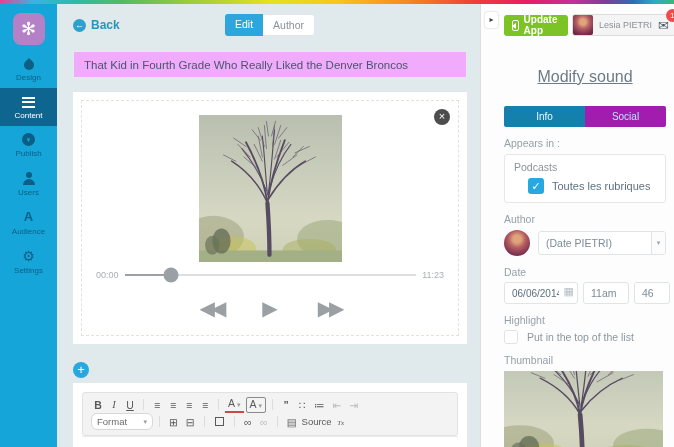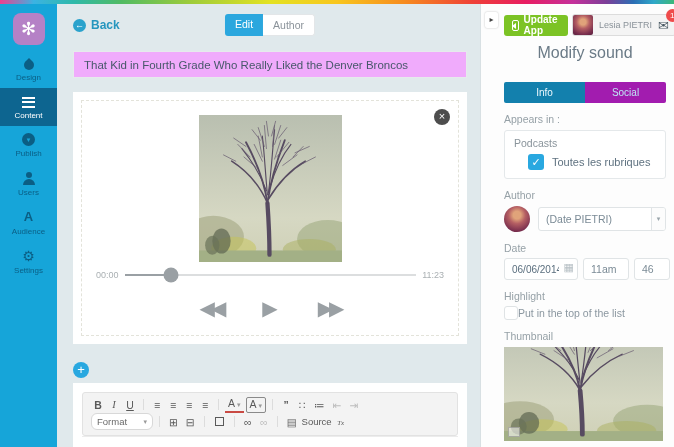--- a/index.html
+++ b/index.html
@@ -79,21 +79,21 @@
   .panel-top { display:flex; align-items:center; gap:4px; }
   .btn-update { display:flex; align-items:center; gap:5px; height:21px; background:#7cc325; border-radius:3px; color:#fff; font-size:10px; font-weight:bold; padding:0 8px; cursor:pointer; }
   .icon-phone { position:relative; width:9px; height:11px; border:1.4px solid #fff; border-radius:2px; }
   .icon-phone::before { content:""; position:absolute; left:-4px; top:2px; border:3px solid transparent; border-right:4px solid #fff; }
   .user-chip { position:relative; flex:1; display:flex; align-items:center; height:22px; background:#f4f4f4; border:1px solid #dcdcdc; border-radius:3px; cursor:pointer; }
   .chip-avatar { width:20px; height:20px; border-radius:2px; margin-right:6px;
     background:radial-gradient(circle at 50% 35%, #e0a37a 0 18%, #b55f63 40%, #7a2f4e 75%, #571f3d 100%); }
   .chip-name { flex:1; font-size:9px; color:#8a9299; white-space:nowrap; overflow:hidden; }
   .chip-mail { font-size:13px; color:#4a5a64; padding:0 6px; line-height:1; }
   .chip-badge { position:absolute; top:-6px; right:-4px; width:13px; height:13px; border-radius:50%; background:#ef4b4b; color:#fff; font-size:8px; line-height:13px; text-align:center; }
-  .panel-title { margin-top:8px; text-align:center; font-size:16px; color:#6b7b87; }
+  .panel-title { margin-top:32px; text-align:center; font-size:16px; color:#6b7b87;text-decoration:underline; }
   .tabs { margin-top:20px; display:flex; height:21px; border-radius:2px; overflow:hidden; }
   .tab { flex:1; font-size:10px; line-height:21px; text-align:center; cursor:pointer; }
   .tab.active { background:#1380ad; color:#eef8fd; }
   .tab.inactive { background:#a21caf; color:#bfe4f5; }
   .p-label { margin-top:10px; font-size:10.5px; color:#96a1a7; }
   .appears-box { margin-top:5px; border:1px solid #e4e8ea; border-radius:3px; background:#fff; padding:6px 9px 8px; }
   .box-cat { font-size:10.5px; color:#8a949b; }
   .check-row { margin-top:5px; display:flex; align-items:center; gap:8px; padding-left:14px; }
   .checkbox { width:16px; height:16px; border-radius:3px; background:#29a8e0; color:#fff; font-size:11px; line-height:16px; text-align:center; cursor:pointer; }
   .checkbox.empty { background:#fff; border:1px solid #dfe3e5; }
@@ -104,21 +104,21 @@
   .select { flex:1; display:flex; align-items:center; height:24px; background:#fff; border:1px solid #e0e4e6; border-radius:3px; overflow:hidden; cursor:pointer; }
   .select .val { flex:1; font-size:10.5px; color:#7b8b96; padding:0 7px; white-space:nowrap; }
   .select .arr { width:14px; align-self:stretch; border-left:1px solid #e0e4e6; font-size:7px; color:#9aa5ab; display:flex; align-items:center; justify-content:center; background:#fcfcfc; }
   .date-row { margin-top:4px; display:flex; align-items:center; gap:5px; }
   .date-input { position:relative; width:74px; height:22px; flex:none; }
   .date-input input { width:100%; height:100%; border:1px solid #e0e4e6; border-radius:3px; font-size:10px; color:#5a6e7e; padding:0 18px 0 7px; font-family:inherit; }
   .cal-icon { position:absolute; right:4px; top:3px; font-size:11px; color:#b6bfc4; }
   .sel-sm { height:22px;gap:16px; }
   .sel-hour { width:46px; flex:none; }
   .sel-min { width:36px; flex:none; }
-  .hl-row { margin-top:4px; display:flex; align-items:center; }
+  .hl-row { margin-top:4px; display:flex; align-items:center; gap:9px; }
   .hl-row .checkbox { width:14px; height:14px; }
   .hl-lbl { font-size:10.5px; color:#8b97a0; }
   .thumb { position:relative; margin-top:5px; width:159px; height:94px; overflow:hidden; }
   .thumb svg { width:100%; height:100%; display:block; }
   .thumb-badge { position:absolute; left:4px; bottom:4px; width:12px; height:10px; background:rgba(255,255,255,.55); border:1px solid rgba(120,120,120,.5); }
 </style>
 </head>
 <body>
 
 <svg width="0" height="0" style="position:absolute">

